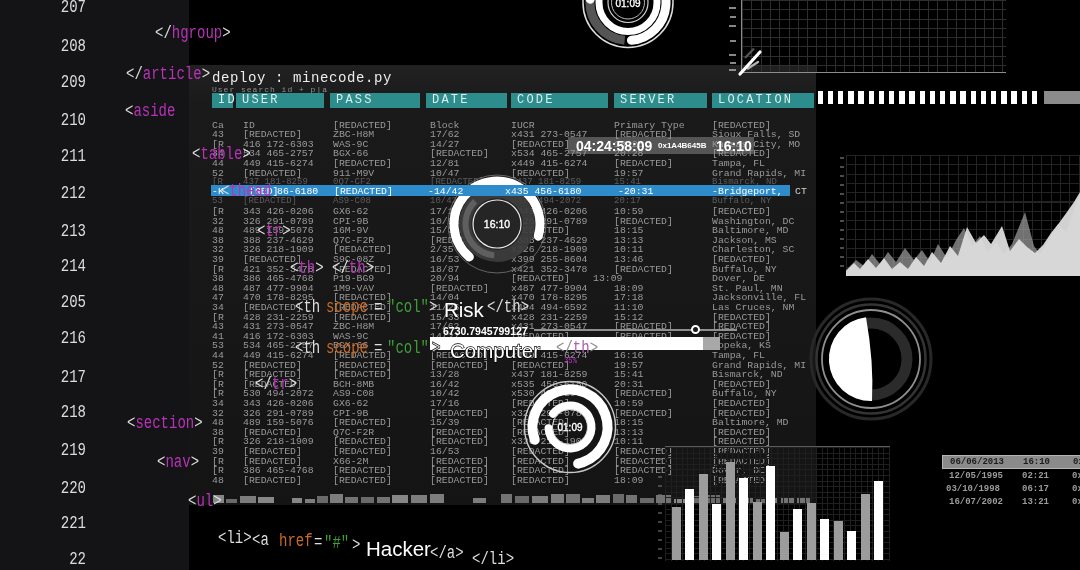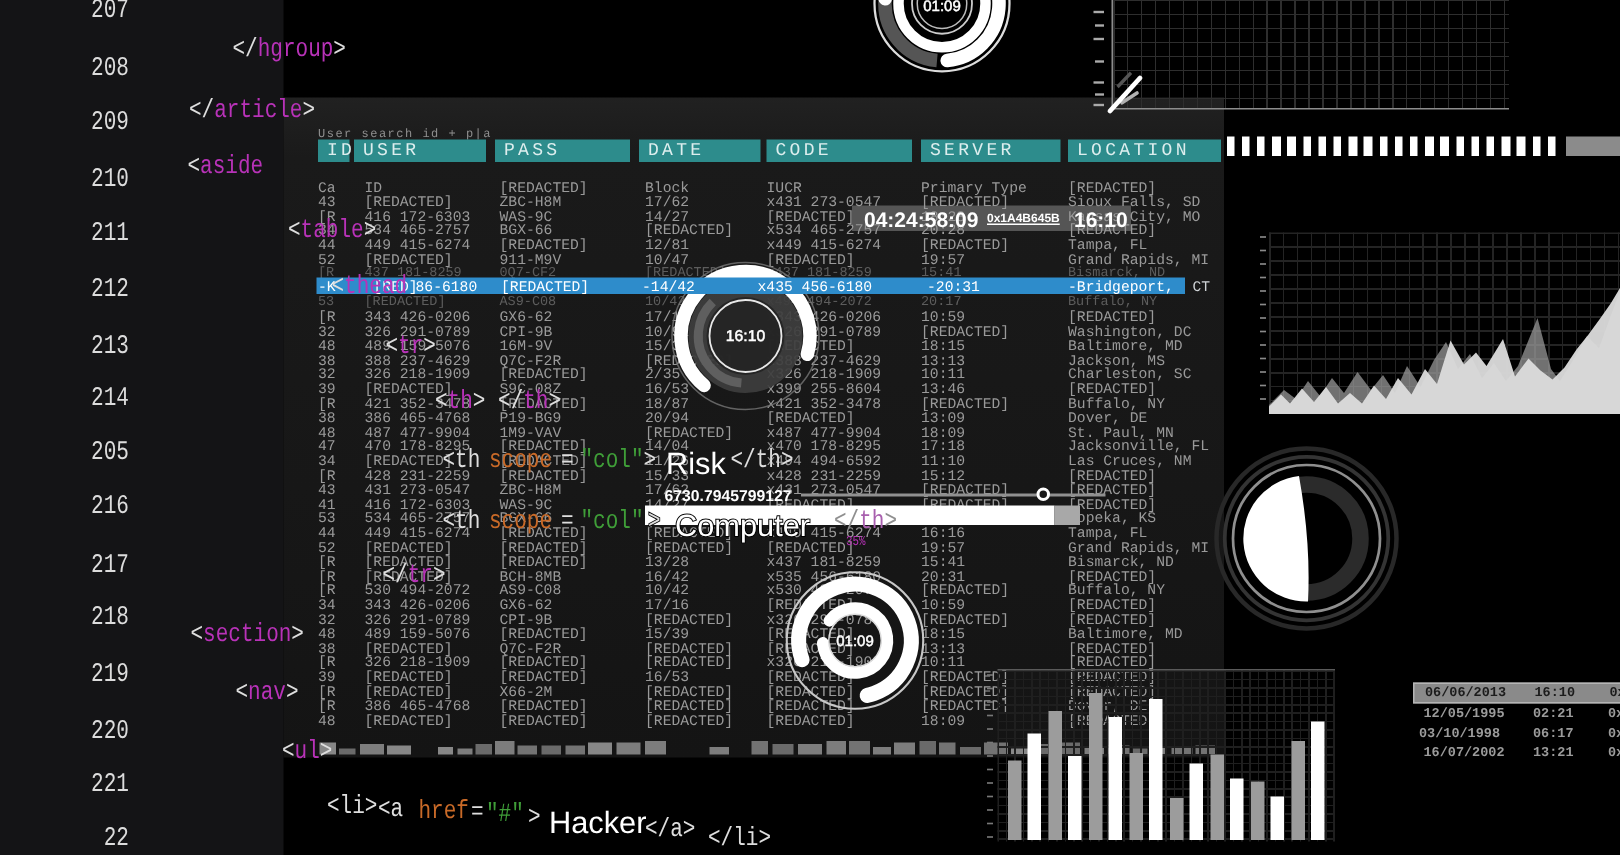--- a/index.html
+++ b/index.html
@@ -74,20 +74,21 @@
 <div class="ln" style="top:292px">205</div>
 <div class="ln" style="top:328px">216</div>
 <div class="ln" style="top:367px">217</div>
 <div class="ln" style="top:402px">218</div>
 <div class="ln" style="top:440px">219</div>
 <div class="ln" style="top:478px">220</div>
 <div class="ln" style="top:513px">221</div>
 <div class="ln" style="top:549px">22</div>
 
 <div id="term">
+  <div id="title">deploy : minecode.py</div>
   <div id="sub">User search id + p|a</div>
   <div class="hd" style="left:23px;width:21px;">ID</div>
   <div class="hd" style="left:47px;width:88px;">USER</div>
   <div class="hd" style="left:141px;width:90px;">PASS</div>
   <div class="hd" style="left:237px;width:81px;">DATE</div>
   <div class="hd" style="left:322px;width:97px;">CODE</div>
   <div class="hd" style="left:425px;width:93px;">SERVER</div>
   <div class="hd" style="left:523px;width:102px;">LOCATION</div>
 <div class="rw" style="top:54.5px"><i style="left:23px">Ca</i><i style="left:54px">ID</i><i style="left:144px">[REDACTED]</i><i style="left:241px">Block</i><i style="left:322px">IUCR</i><i style="left:425px">Primary Type</i><i style="left:523px">[REDACTED]</i></div>
 <div class="rw" style="top:64.1px"><i style="left:23px">43</i><i style="left:54px">[REDACTED]</i><i style="left:144px">ZBC-H8M</i><i style="left:241px">17/62</i><i style="left:322px">x431 273-0547</i><i style="left:425px">[REDACTED]</i><i style="left:523px">Sioux Falls, SD</i></div>
@@ -97,21 +98,21 @@
 <div class="rw" style="top:102.5px"><i style="left:23px">52</i><i style="left:54px">[REDACTED]</i><i style="left:144px">911-M9V</i><i style="left:241px">10/47</i><i style="left:322px">[REDACTED]</i><i style="left:425px">19:57</i><i style="left:523px">Grand Rapids, MI</i></div>
 <div class="rw dim" style="top:112.1px"><i style="left:23px">[R</i><i style="left:54px">437 181-8259</i><i style="left:144px">0Q7-CF2</i><i style="left:241px">[REDACTED]</i><i style="left:322px">x437 181-8259</i><i style="left:425px">15:41</i><i style="left:523px">Bismarck, ND</i></div>
 <div class="rw dim" style="top:131.3px"><i style="left:23px">53</i><i style="left:54px">[REDACTED]</i><i style="left:144px">AS9-C08</i><i style="left:241px">10/42</i><i style="left:322px">x494 494-2072</i><i style="left:425px">20:17</i><i style="left:523px">Buffalo, NY</i></div>
 <div class="rw" style="top:140.9px"><i style="left:23px">[R</i><i style="left:54px">343 426-0206</i><i style="left:144px">GX6-62</i><i style="left:241px">17/16</i><i style="left:322px">x343 426-0206</i><i style="left:425px">10:59</i><i style="left:523px">[REDACTED]</i></div>
 <div class="rw" style="top:150.5px"><i style="left:23px">32</i><i style="left:54px">326 291-0789</i><i style="left:144px">CPI-9B</i><i style="left:241px">10/91</i><i style="left:322px">x326 291-0789</i><i style="left:425px">[REDACTED]</i><i style="left:523px">Washington, DC</i></div>
 <div class="rw" style="top:160.1px"><i style="left:23px">48</i><i style="left:54px">489 159-5076</i><i style="left:144px">16M-9V</i><i style="left:241px">15/39</i><i style="left:322px">[REDACTED]</i><i style="left:425px">18:15</i><i style="left:523px">Baltimore, MD</i></div>
 <div class="rw" style="top:169.7px"><i style="left:23px">38</i><i style="left:54px">388 237-4629</i><i style="left:144px">Q7C-F2R</i><i style="left:241px">[REDACTED]</i><i style="left:322px">x388 237-4629</i><i style="left:425px">13:13</i><i style="left:523px">Jackson, MS</i></div>
 <div class="rw" style="top:179.3px"><i style="left:23px">32</i><i style="left:54px">326 218-1909</i><i style="left:144px">[REDACTED]</i><i style="left:241px">2/35</i><i style="left:322px">x326 218-1909</i><i style="left:425px">10:11</i><i style="left:523px">Charleston, SC</i></div>
 <div class="rw" style="top:188.9px"><i style="left:23px">39</i><i style="left:54px">[REDACTED]</i><i style="left:144px">S9C-08Z</i><i style="left:241px">16/53</i><i style="left:322px">x399 255-8604</i><i style="left:425px">13:46</i><i style="left:523px">[REDACTED]</i></div>
 <div class="rw" style="top:198.5px"><i style="left:23px">[R</i><i style="left:54px">421 352-3478</i><i style="left:144px">[REDACTED]</i><i style="left:241px">18/87</i><i style="left:322px">x421 352-3478</i><i style="left:425px">[REDACTED]</i><i style="left:523px">Buffalo, NY</i></div>
-<div class="rw" style="top:208.1px"><i style="left:23px">38</i><i style="left:54px">386 465-4768</i><i style="left:144px">P19-BG9</i><i style="left:241px">20/94</i><i style="left:322px">[REDACTED]</i><i style="left:425px">13:09</i><i style="left:523px">Dover, DE</i></div>
+<div class="rw" style="top:208.1px"><i style="left:23px">38</i><i style="left:54px">386 465-4768</i><i style="left:144px">P19-BG9</i><i style="left:241px">20/94</i><i style="left:322px">[REDACTED]</i><i style="left:404px">13:09</i><i style="left:523px">Dover, DE</i></div>
 <div class="rw" style="top:217.7px"><i style="left:23px">48</i><i style="left:54px">487 477-9904</i><i style="left:144px">1M9-VAV</i><i style="left:241px">[REDACTED]</i><i style="left:322px">x487 477-9904</i><i style="left:425px">18:09</i><i style="left:523px">St. Paul, MN</i></div>
 <div class="rw" style="top:227.3px"><i style="left:23px">47</i><i style="left:54px">470 178-8295</i><i style="left:144px">[REDACTED]</i><i style="left:241px">14/04</i><i style="left:322px">x470 178-8295</i><i style="left:425px">17:18</i><i style="left:523px">Jacksonville, FL</i></div>
 <div class="rw" style="top:236.9px"><i style="left:23px">34</i><i style="left:54px">[REDACTED]</i><i style="left:144px">[REDACTED]</i><i style="left:241px">11/26</i><i style="left:322px">x494 494-6592</i><i style="left:425px">11:10</i><i style="left:523px">Las Cruces, NM</i></div>
 <div class="rw" style="top:246.5px"><i style="left:23px">[R</i><i style="left:54px">428 231-2259</i><i style="left:144px">[REDACTED]</i><i style="left:241px">15/33</i><i style="left:322px">x428 231-2259</i><i style="left:425px">15:12</i><i style="left:523px">[REDACTED]</i></div>
 <div class="rw" style="top:256.1px"><i style="left:23px">43</i><i style="left:54px">431 273-0547</i><i style="left:144px">ZBC-H8M</i><i style="left:241px">17/62</i><i style="left:322px">x431 273-0547</i><i style="left:425px">[REDACTED]</i><i style="left:523px">[REDACTED]</i></div>
 <div class="rw" style="top:265.7px"><i style="left:23px">41</i><i style="left:54px">416 172-6303</i><i style="left:144px">WAS-9C</i><i style="left:241px">14/27</i><i style="left:322px">[REDACTED]</i><i style="left:425px">[REDACTED]</i><i style="left:523px">[REDACTED]</i></div>
 <div class="rw" style="top:275.3px"><i style="left:23px">53</i><i style="left:54px">534 465-2757</i><i style="left:144px">BGX-66</i><i style="left:241px">13/55</i><i style="left:322px">x534 465-2757</i><i style="left:425px">[REDACTED]</i><i style="left:523px">Topeka, KS</i></div>
 <div class="rw" style="top:284.9px"><i style="left:23px">44</i><i style="left:54px">449 415-6274</i><i style="left:144px">[REDACTED]</i><i style="left:241px">[REDACTED]</i><i style="left:322px">x449 415-6274</i><i style="left:425px">16:16</i><i style="left:523px">Tampa, FL</i></div>
 <div class="rw" style="top:294.5px"><i style="left:23px">52</i><i style="left:54px">[REDACTED]</i><i style="left:144px">[REDACTED]</i><i style="left:241px">[REDACTED]</i><i style="left:322px">[REDACTED]</i><i style="left:425px">19:57</i><i style="left:523px">Grand Rapids, MI</i></div>
 <div class="rw" style="top:304.1px"><i style="left:23px">[R</i><i style="left:54px">[REDACTED]</i><i style="left:144px">[REDACTED]</i><i style="left:241px">13/28</i><i style="left:322px">x437 181-8259</i><i style="left:425px">15:41</i><i style="left:523px">Bismarck, ND</i></div>
@@ -329,21 +330,21 @@
   <i style="left:123px">[REDACTED]</i>
   <i style="left:217px">-14/42</i>
   <i style="left:294px">x435 456-6180</i>
   <i style="left:407px">-20:31</i>
   <i style="left:501px">-Bridgeport,</i>
 </div>
 <div id="ct">CT</div>
 
 <div id="overlaybar">
   <b style="left:8px;top:1px;font-size:14px;">04:24:58:09</b>
-  <b style="left:90px;top:4px;font-size:8px;text-decoration:underline;">0x1A4B645B</b>
+  <b style="left:90px;top:4px;font-size:8px;">0x1A4B645B</b>
   <b style="left:148px;top:1px;font-size:14px;">16:10</b>
 </div>
 
 <div id="slider">
   <div style="position:absolute;left:534px;top:329px;width:203px;height:1.5px;background:#909090"></div>
   <div style="position:absolute;left:691px;top:325px;width:9px;height:9px;border-radius:50%;border:2.5px solid #fff;box-sizing:border-box;background:#1a1a1a"></div>
   <div style="position:absolute;left:430px;top:337px;width:273px;height:13px;background:#fff"></div>
   <div style="position:absolute;left:703px;top:337px;width:17px;height:13px;background:#a8a8a8"></div>
   <div style="position:absolute;left:443px;top:325px;font-family:'Liberation Sans';font-size:10.5px;font-weight:bold;color:#fff;">6730.7945799127</div>
 </div>

